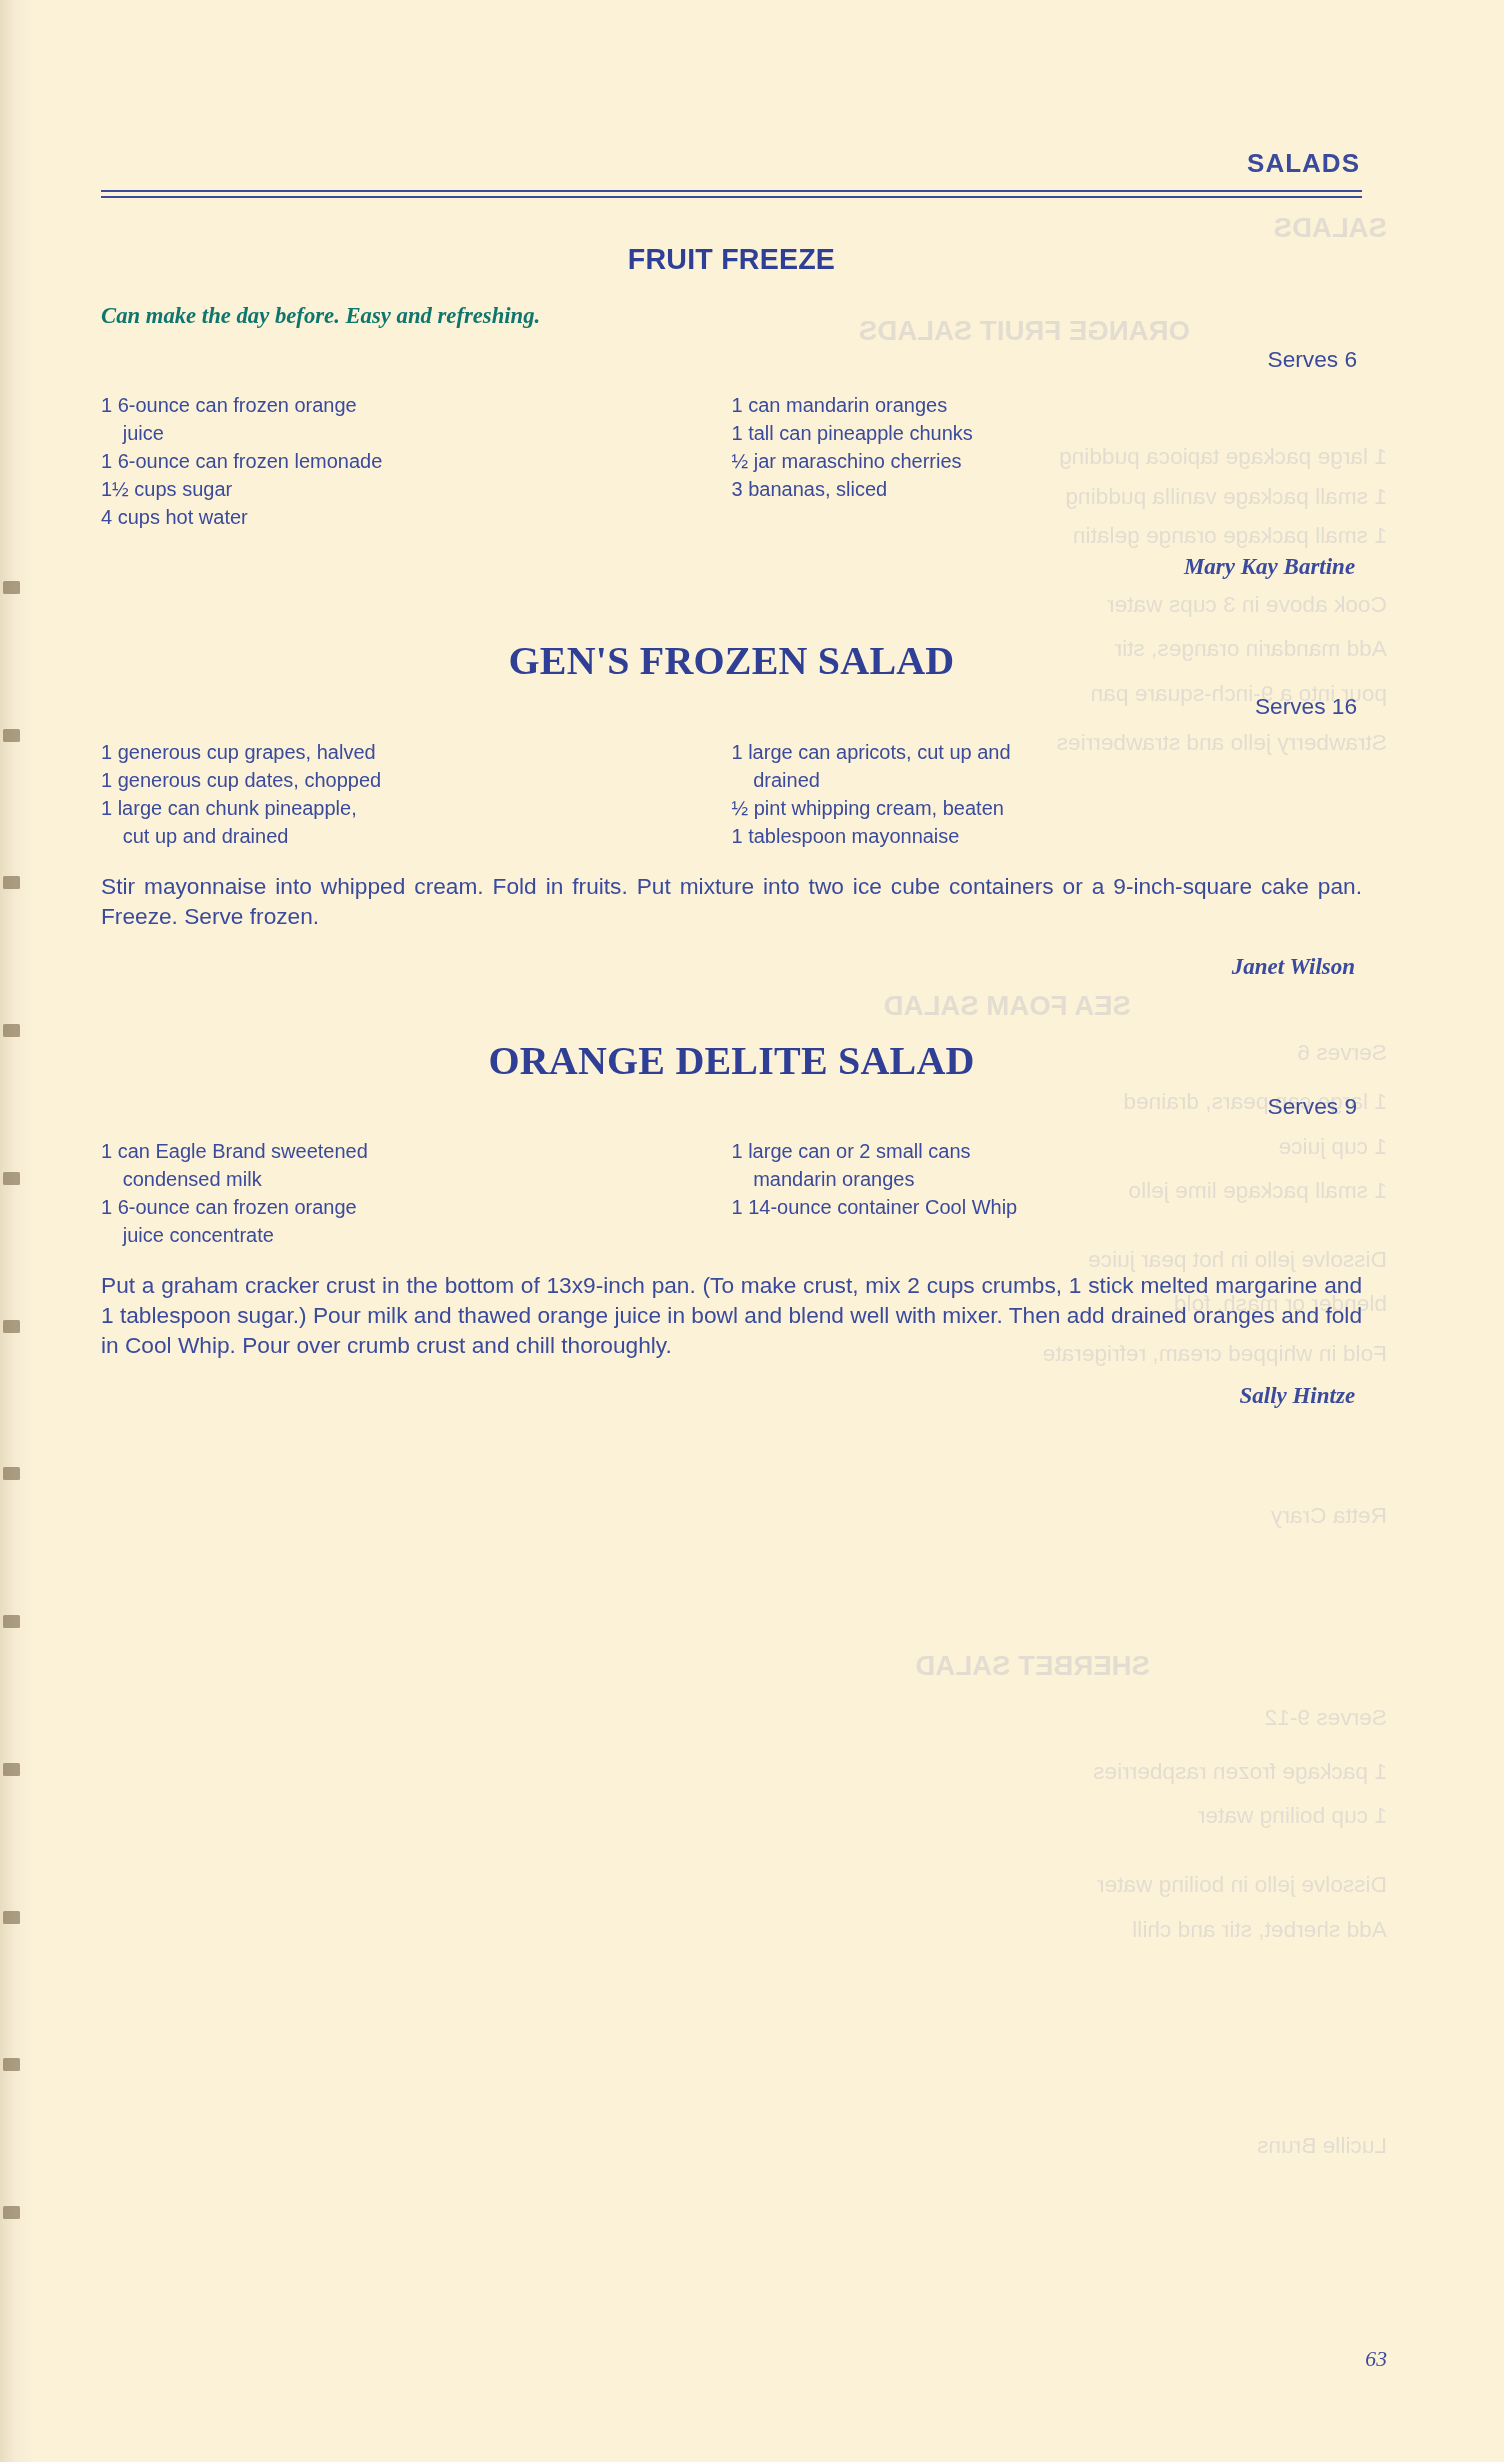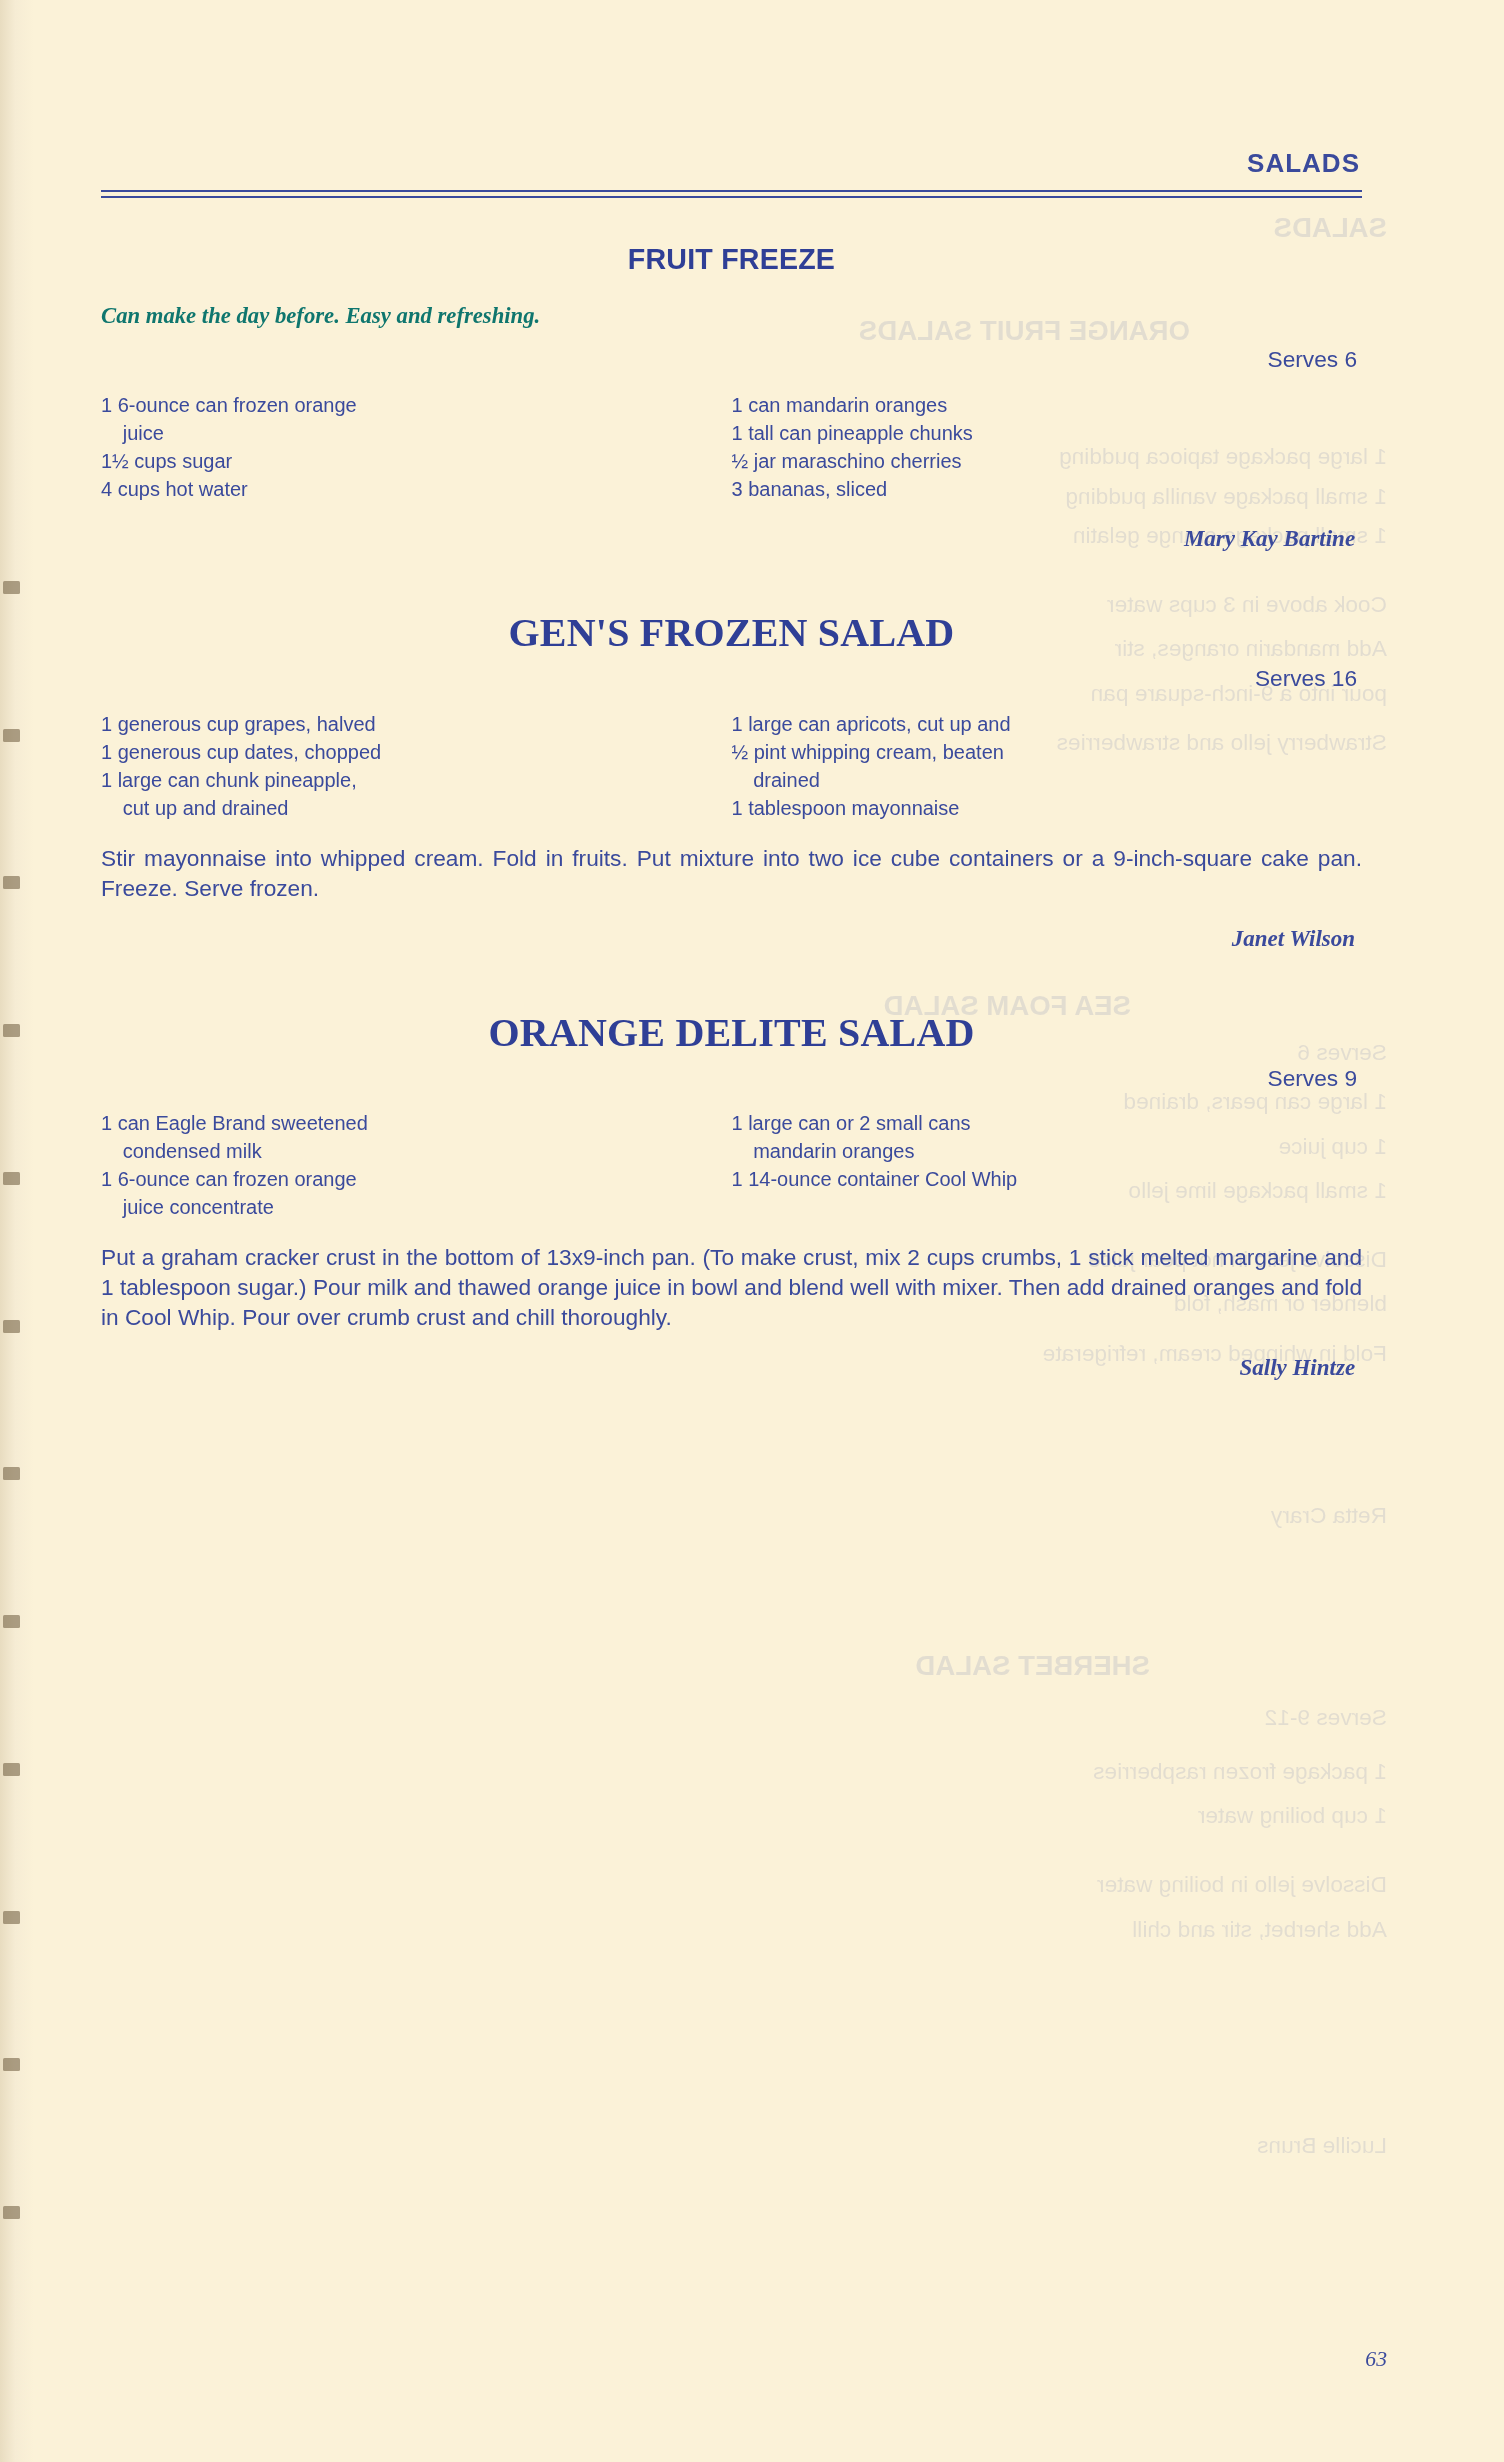--- a/index.html
+++ b/index.html
@@ -228,20 +228,21 @@
 
     <div class="recipe" style="margin-top:45px;">
       <div class="recipe-title">FRUIT FREEZE</div>
       <div class="note">Can make the day before. Easy and refreshing.</div>
       <div class="serves">Serves 6</div>
       <div class="ingredients">
         <div class="col">
           <ul>
             <li>1 6-ounce can frozen orange</li>
             <li><span class="ind">juice</span></li>
+            <li>1 6-ounce can frozen lemonade</li>
             <li>1½ cups sugar</li>
             <li>4 cups hot water</li>
           </ul>
         </div>
         <div class="col">
           <ul>
             <li>1 can mandarin oranges</li>
             <li>1 tall can pineapple chunks</li>
             <li>½ jar maraschino cherries</li>
             <li>3 bananas, sliced</li>
@@ -259,22 +260,22 @@
           <ul>
             <li>1 generous cup grapes, halved</li>
             <li>1 generous cup dates, chopped</li>
             <li>1 large can chunk pineapple,</li>
             <li><span class="ind">cut up and drained</span></li>
           </ul>
         </div>
         <div class="col">
           <ul>
             <li>1 large can apricots, cut up and</li>
+            <li><span class="ind">drained</span></li>
             <li>½ pint whipping cream, beaten</li>
-            <li><span class="ind">drained</span></li>
             <li>1 tablespoon mayonnaise</li>
           </ul>
         </div>
       </div>
       <div class="method">Stir mayonnaise into whipped cream. Fold in fruits. Put mixture into two ice cube containers or a 9-inch-square cake pan. Freeze. Serve frozen.</div>
       <div class="credit">Janet Wilson</div>
     </div>
 
     <div class="recipe" style="margin-top:57px;">
       <div class="recipe-title serif">ORANGE DELITE SALAD</div>

